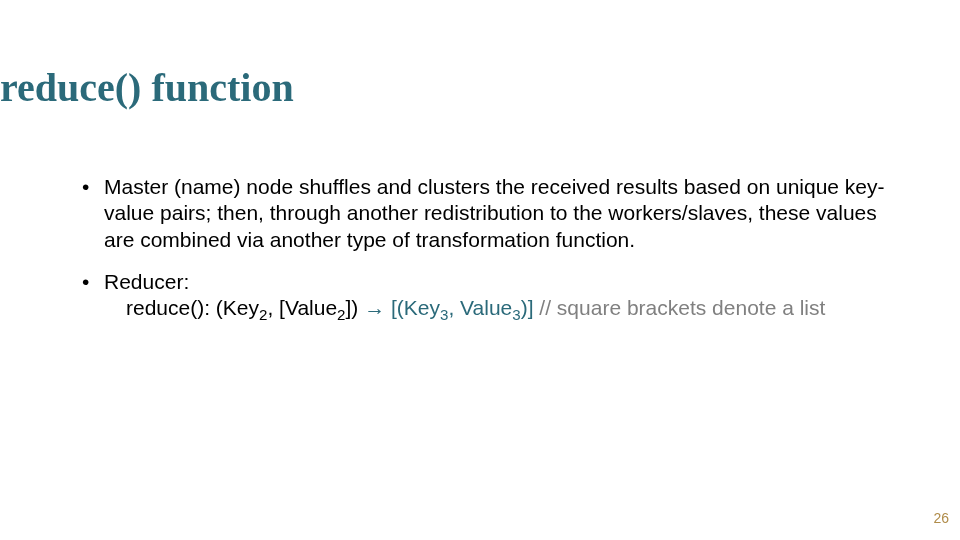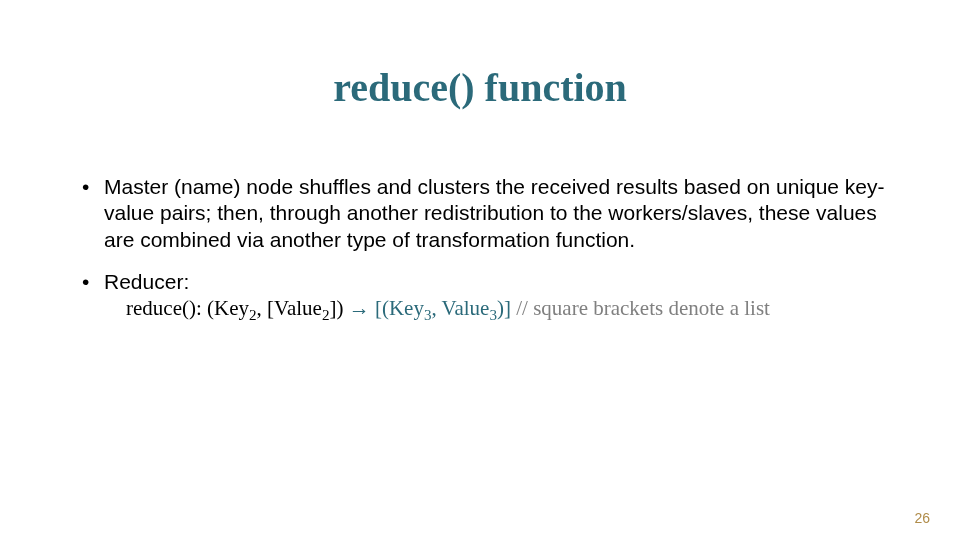--- a/index.html
+++ b/index.html
@@ -16,21 +16,20 @@
     width: 960px;
     height: 540px;
     position: relative;
     box-sizing: border-box;
   }
   .title {
     position: absolute;
     top: 64px;
     left: 0;
     width: 960px;
-    text-align: center;
     font-family: Georgia, "Times New Roman", serif;
     font-weight: 700;
     font-size: 40px;
     color: #2b6a7a;
   }
   .body {
     position: absolute;
     top: 166px;
     left: 74px;
     right: 60px;
@@ -51,29 +50,28 @@
   .body > ul > li::before {
     content: "•";
     position: absolute;
     left: 0;
     top: 0;
     color: #000;
   }
   .sig-line {
     padding-left: 22px;
     font-size: 21px;
-    font-family: Liberation Serif, serif;
   }
   .sig-black { color: #000000; }
   .sig-blue  { color: #2b6a7a; }
   .sig-gray  { color: #808080; }
   .sub { font-size: 0.72em; vertical-align: sub; }
   .page-num {
     position: absolute;
-    right: 30px;
+    right: 11px;
     bottom: 14px;
     font-size: 14px;
     color: #b08c4a;
   }
 </style>
 </head>
 <body>
 
 <div class="slide">
 

